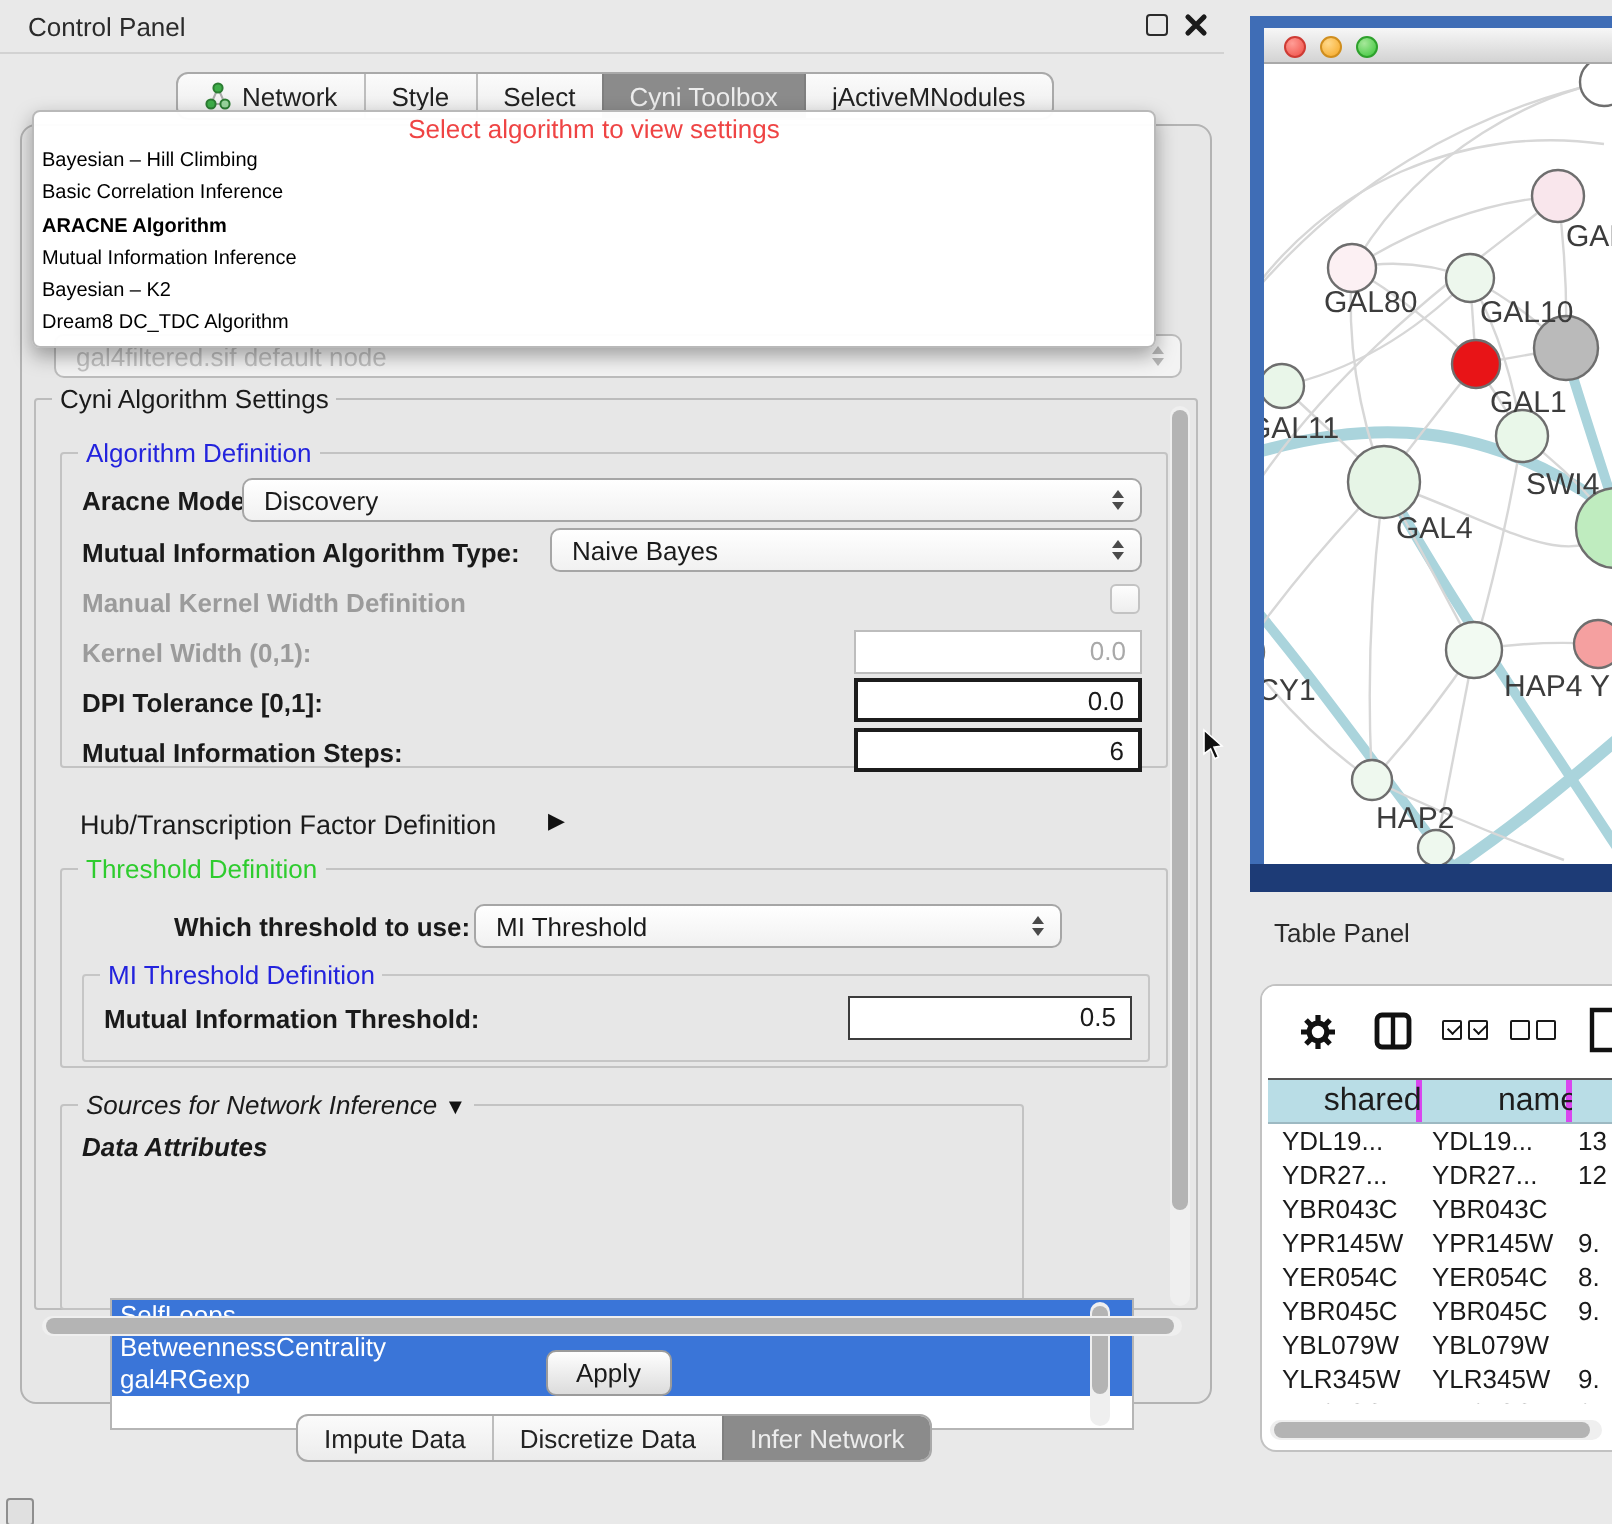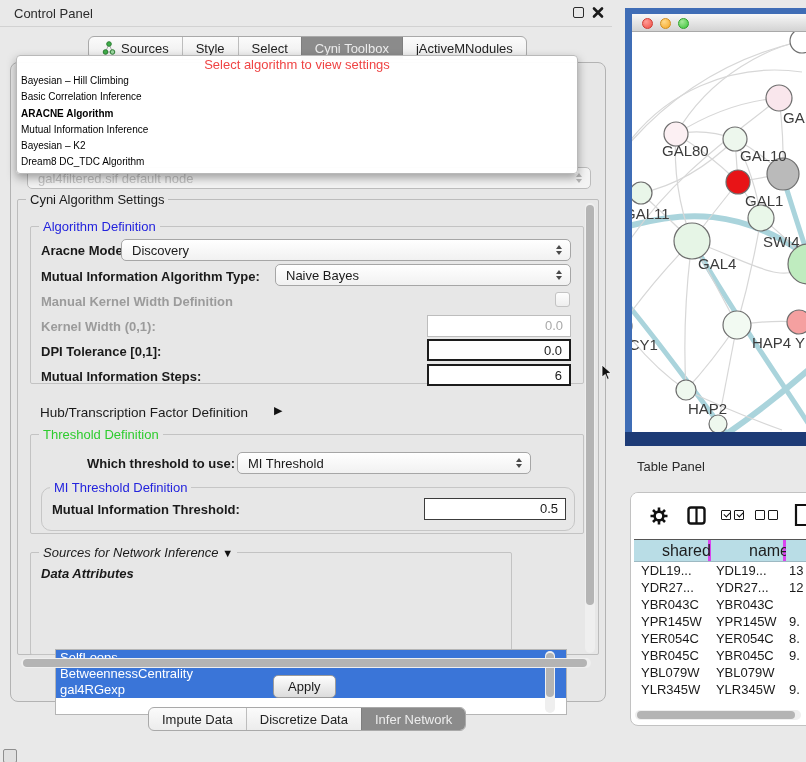--- a/index.html
+++ b/index.html
@@ -107,21 +107,21 @@
 </div>
 
 <div class="abs tabbar" id="tabbar" style="left:88px; top:36px;">
     <div class="tab">
       <svg class="net-ico" viewBox="0 0 14 14">
         <path d="M7 3 L3.5 11 M7 3 L10.5 11 M3.5 11 H10.5" stroke="#aaa" stroke-width="1" fill="none"></path>
         <circle cx="7" cy="3" r="2.3" fill="#3fae49" stroke="#2c7d33"></circle>
         <circle cx="3.5" cy="11" r="2.3" fill="#3fae49" stroke="#2c7d33"></circle>
         <circle cx="10.5" cy="11" r="2.3" fill="#9ad69e" stroke="#2c7d33"></circle>
       </svg>
-      <span>Sources</span>
+      <span>Network</span>
     </div>
     <div class="tab">
       <span>Style</span>
     </div>
     <div class="tab">
       <span>Select</span>
     </div>
     <div class="tab sel">
       <span>Cyni Toolbox</span>
     </div>
@@ -185,21 +185,21 @@
 
       <span class="lbl" style="left:56px; top:21px;">Which threshold to use:</span>
       <div class="combo" style="left:206px; top:17px; width:294px;">
         <span class="val">MI Threshold</span>
         <span class="spin">
             <i class="up"></i>
             <i class="dn"></i>
           </span>
       </div>
 
-      <div class="gbox" style="left:10px; top:52px; width:534px; height:44px; border-color:#c6c6c6;border-radius:10px;">
+      <div class="gbox" style="left:10px; top:52px; width:534px; height:44px; border-color:#c6c6c6;">
         <span class="gtitle blue">MI Threshold Definition</span>
         <span class="lbl" style="left:10px; top:14px;">Mutual Information Threshold:</span>
         <div class="field" style="left:382px; top:10px; width:142px; border:1.5px solid #3c3c3c;">0.5</div>
       </div>
     </div>
 
     <div class="gbox" style="left:12px; top:352px; width:482px; height:103px; border-color:#c3c3c3;font-style:italic;">
       <span class="gtitle"><span>Sources for Network Inference</span> <span class="tri">▼</span></span>
       <span class="lbl" style="left:10px; top:13px;">Data Attributes</span>
     </div>

